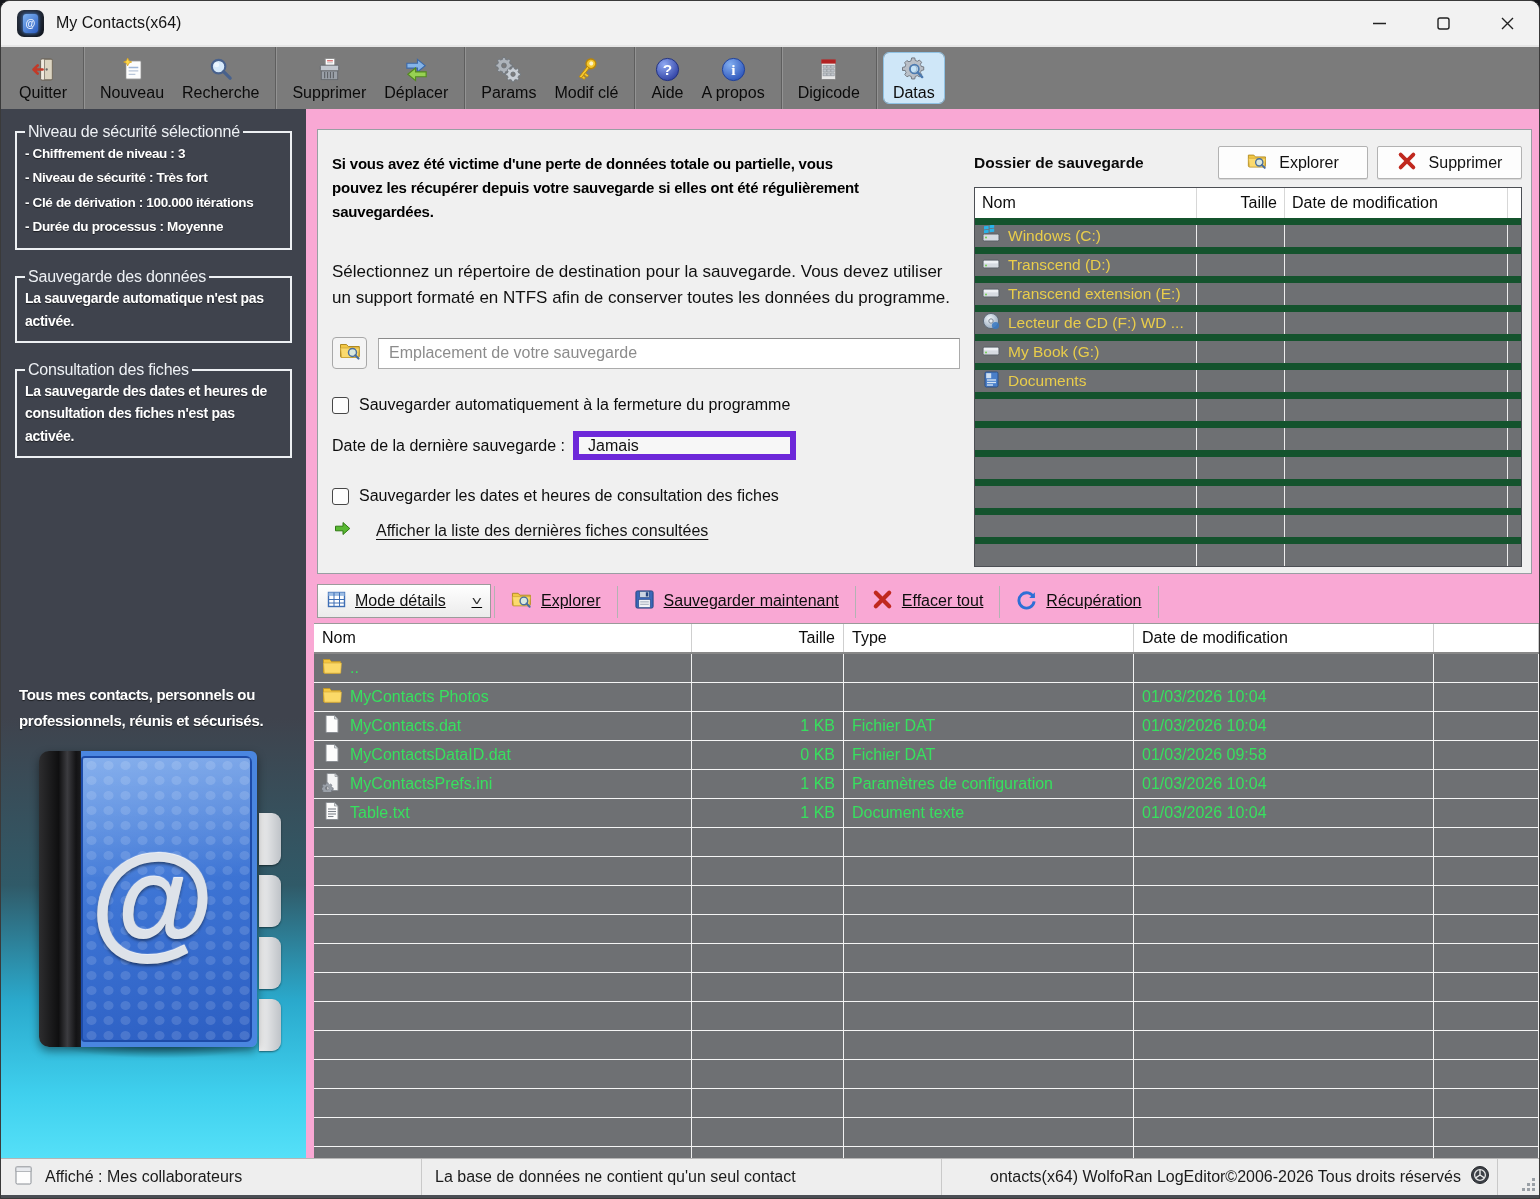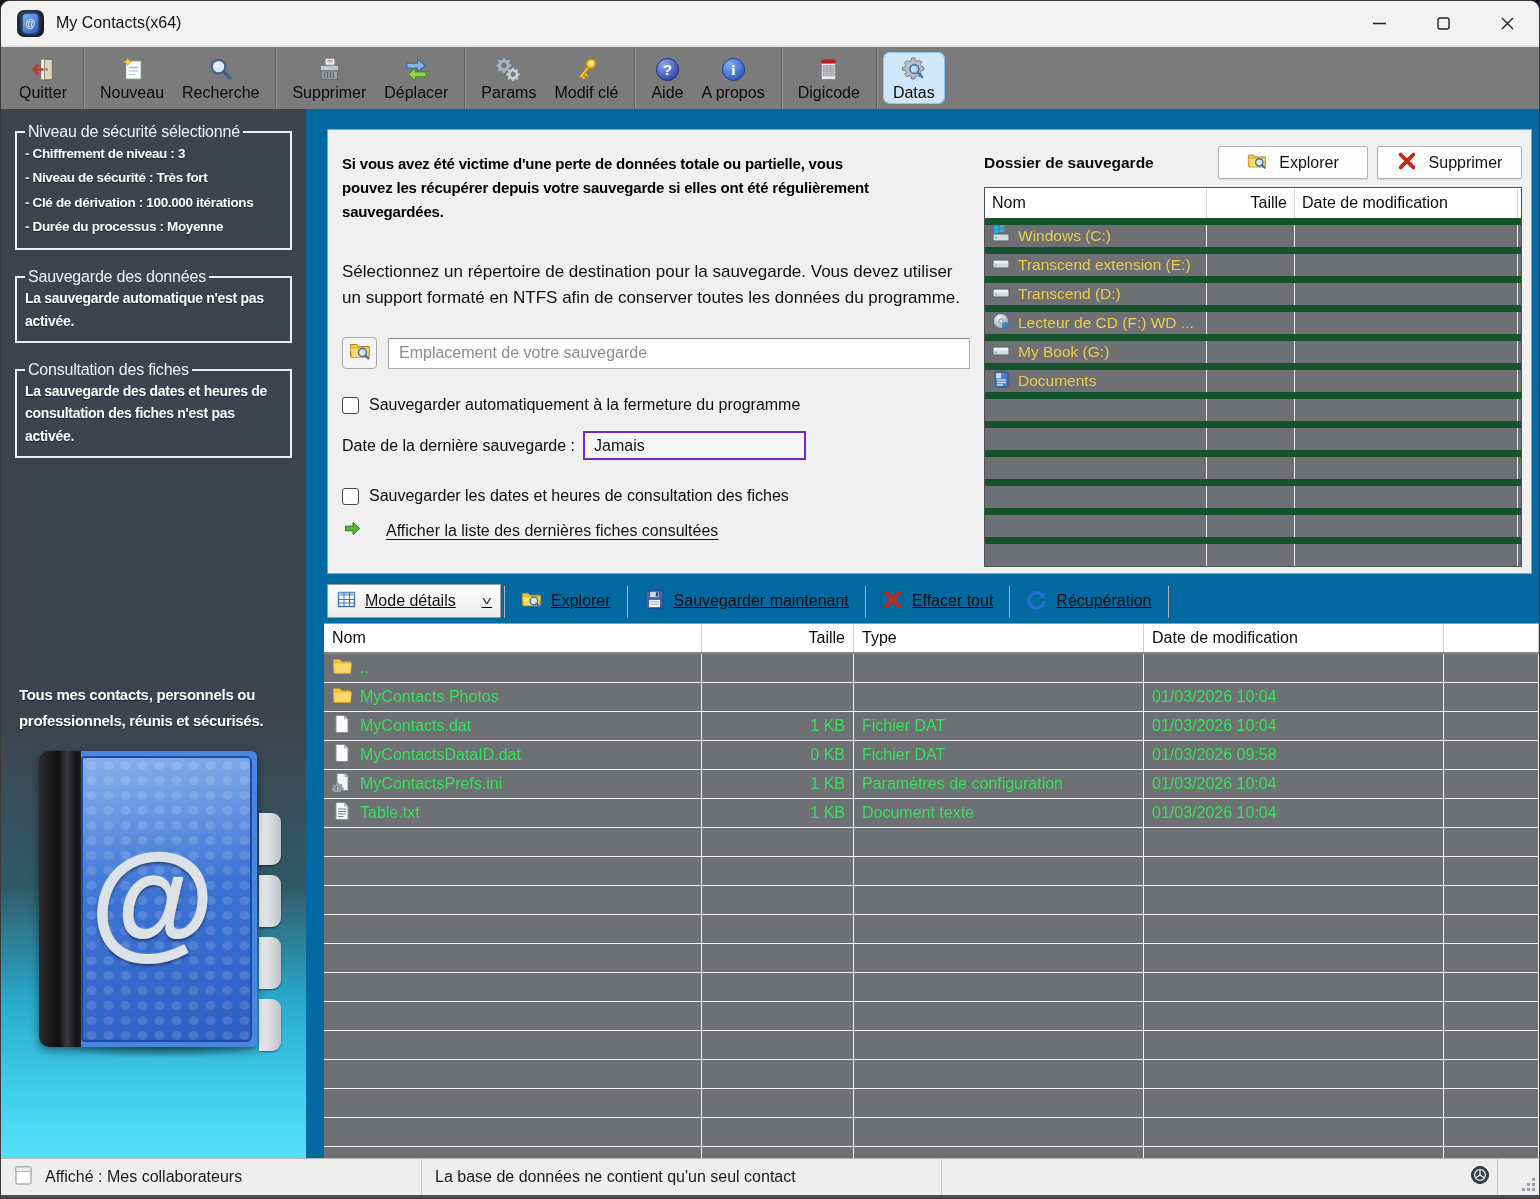--- a/index.html
+++ b/index.html
@@ -50,37 +50,37 @@
   .book-cover { position:absolute; left:42px; top:5px; right:5px; bottom:5px; border-radius:4px 6px 6px 4px;
              background:linear-gradient(165deg,#659ae8 0%,#3d74d4 48%,#2c5ec2 100%); border:2px solid #1d4ba8;}
   .book-cover::before { content:""; position:absolute; inset:0;
              background-image:radial-gradient(rgba(255,255,255,.13) 4.5px, transparent 5.5px); background-size:17px 15px;}
   .book-cover::after { content:""; position:absolute; left:0; right:0; top:0; height:42%;
              background:linear-gradient(178deg, rgba(255,255,255,.22), rgba(255,255,255,0)); }
   .book-at { position:absolute; left:50%; top:50%; transform:translate(-46%,-50%); font-size:128px; font-weight:bold;
              color:#dde2e9; text-shadow:0 2px 3px rgba(0,0,0,.45), 0 -1px 1px #fff; z-index:2;}
 
   
-  .main { flex:1; display:flex; flex-direction:column; min-width:0; padding-left:18px; background:#0369a1;}
+  .main { flex:1; display:flex; flex-direction:column; min-width:0; padding-left:8px; background:#f9a8d4;}
 
   .upper-panel { margin:20px 7px 0 3px; height:445px; border:1px solid #999ea3; background:#f0f0f0; display:flex; flex:0 0 auto;}
   .left-col { flex:0 0 650px; padding:22px 0 0 14px; }
   .intro-bold { font-weight:bold; font-size:15px; width:548px; line-height:1.6; color:#000; letter-spacing:-0.2px;}
   .intro-normal { font-size:17px; width:630px; line-height:1.5; margin-top:35px; color:#101010;}
   .loc-row { display:flex; align-items:center; gap:11px; margin-top:27px;}
   .browse-btn { width:35px; height:32px; border:1px solid #a8a8a8; background:#f4f4f4; border-radius:4px;
                 display:flex; align-items:center; justify-content:center;}
   .loc-input { width:582px; height:31px; border:1px solid #ababab; background:#fff; font-size:16px; padding:0 10px;
                 color:#333; font-family:inherit; border-top-color:#8a8a8a;}
   .loc-input::placeholder { color:#8c8c8c; }
   .check-row { display:flex; align-items:center; gap:10px; margin-top:27px;}
   .checkbox { width:17px; height:17px; border:1.6px solid #474747; border-radius:3px; background:#fdfdfd; flex:0 0 auto;}
   .check-label { font-size:16px; color:#0d0d0d;}
   .date-row { display:flex; align-items:center; gap:8px; margin-top:17px;}
-  .date-field { width:223px; height:29px; border:2px solid #6d28d9; background:#f7f7f7; font-size:16px;
+  .date-field { width:223px; height:29px; border:6px solid #6d28d9; background:#f7f7f7; font-size:16px;
                 display:flex; align-items:center; padding:0 9px; color:#111;}
   .link-row { display:flex; align-items:center; gap:24px; margin-top:14px; margin-left:1px;}
   .link { font-size:16px; color:#131313; text-decoration:underline; text-underline-offset:3px;}
 
   .right-col { flex:1; padding:16px 9px 0 6px; display:flex; flex-direction:column; min-width:0;}
   .right-header { display:flex; align-items:center; gap:9px; }
   .right-title { font-weight:bold; font-size:15.5px; color:#0a0a0a; flex:1;}
   .panel-btn { width:150px; height:33px; border:1px solid #b2b2b2; background:#fdfdfd; border-radius:2px;
                display:flex; align-items:center; justify-content:center; gap:12px; font-size:16px; color:#111;
                box-shadow:0 1px 0 #d8d8d8;}
@@ -436,34 +436,34 @@
               <div class="dcell"></div>
               <div class="dcell"></div>
             </div>
             <div class="drow">
               <div class="dcell">
                   <span><svg viewBox="0 0 19 19">
                       <rect x="1" y="6" width="16" height="8" rx="1.6" fill="#d6dbe1" stroke="#5b6066"></rect>
                       <rect x="2" y="7" width="14" height="2.4" fill="#eef1f4"></rect>
                       <circle cx="4" cy="11.5" r="1" fill="#6fcf4f"></circle>
                     </svg></span>
-                  <span>Transcend extension (E:)</span>
+                  <span>Transcend (D:)</span>
                 </div>
               <div class="dcell num"></div>
               <div class="dcell"></div>
               <div class="dcell"></div>
             </div>
             <div class="drow">
               <div class="dcell">
                   <span><svg viewBox="0 0 19 19">
                       <rect x="1" y="6" width="16" height="8" rx="1.6" fill="#d6dbe1" stroke="#5b6066"></rect>
                       <rect x="2" y="7" width="14" height="2.4" fill="#eef1f4"></rect>
                       <circle cx="4" cy="11.5" r="1" fill="#6fcf4f"></circle>
                     </svg></span>
-                  <span>Transcend (D:)</span>
+                  <span>Transcend extension (E:)</span>
                 </div>
               <div class="dcell num"></div>
               <div class="dcell"></div>
               <div class="dcell"></div>
             </div>
             <div class="drow">
               <div class="dcell">
                   <span><svg viewBox="0 0 19 19">
                       <defs>
                         <radialGradient id="cdg" cx="40%" cy="35%" r="75%">
@@ -789,20 +789,21 @@
       <span><svg width="21" height="21" viewBox="0 0 21 21">
             <rect x="3" y="2" width="15" height="17" rx="1.2" fill="#fdfdfd" stroke="#8a8f95"></rect>
             <rect x="3" y="2" width="15" height="4.5" fill="#e8eaee" stroke="#8a8f95" stroke-width=".6"></rect>
           </svg></span>
       <span>Affiché : Mes collaborateurs</span>
     </div>
     <div class="ssec ssec2">
       <span>La base de données ne contient qu'un seul contact</span>
     </div>
     <div class="ssec ssec3">
+      <span>ontacts(x64) WolfoRan LogEditor©2006-2026 Tous droits réservés</span>
       <span><svg width="20" height="20" viewBox="0 0 20 20">
             <circle cx="10" cy="10" r="8.5" fill="#3c4046" stroke="#26292d"></circle>
             <circle cx="10" cy="10" r="5.4" fill="none" stroke="#e8e8e8" stroke-width="1.3"></circle>
             <path d="M10 10 V4.8 M10 10 l4.4 2.8 M10 10 l-4.4 2.8" stroke="#e8e8e8" stroke-width="1.4"></path>
           </svg></span>
     </div>
     <div class="sgrip">
       <svg viewBox="0 0 14 14">
           <g fill="#9aa0a6">
             <rect x="10" y="10" width="3" height="3"></rect>

